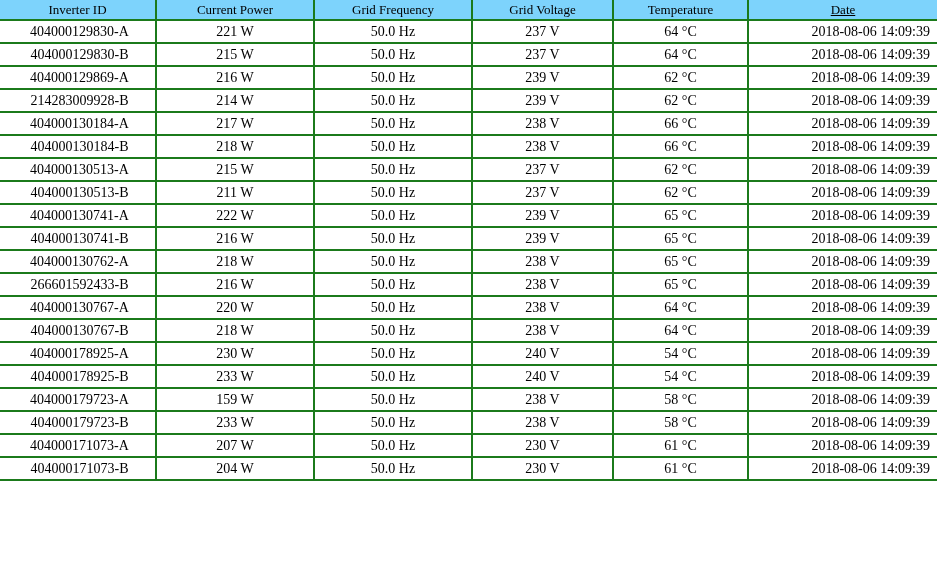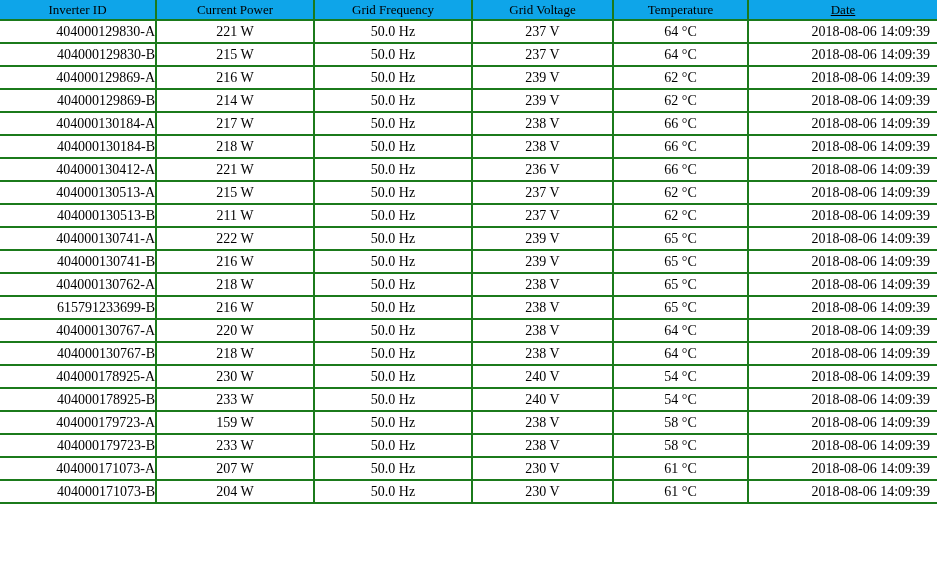--- a/index.html
+++ b/index.html
@@ -20,21 +20,21 @@
     border-spacing: 0;
   }
   #inverter-table col.c0 { width: 156px; }
   #inverter-table col.c1 { width: 158px; }
   #inverter-table col.c2 { width: 158px; }
   #inverter-table col.c3 { width: 141px; }
   #inverter-table col.c4 { width: 135px; }
   #inverter-table col.c5 { width: 189px; }
 
   #inverter-table thead th {
-    background: #0ea5e9;
+    background: #7dd3fc;
     color: #000000;
     font-weight: normal;
     font-size: 13px;
     line-height: 17px;
     height: 17px;
     padding: 1px 0 1px 0;
     text-align: center;
     border-right: 2px solid #1b7a1b;
     border-bottom: 2px solid #1b7a1b;
     white-space: nowrap;
@@ -55,21 +55,21 @@
     border-right: 2px solid #1b7a1b;
     border-bottom: 2px solid #1b7a1b;
     padding: 0;
     white-space: nowrap;
     overflow: hidden;
   }
   #inverter-table tbody td:last-child {
     border-right: none;
   }
   #inverter-table tbody td.col-id {
-    text-align: right;
+    text-align: center;
     padding-left: 4px;
   }
   #inverter-table tbody td.col-date {
     text-align: right;
     padding-right: 7px;
     border-radius: 11px;
   }
 </style>
 </head>
 <body>
@@ -112,21 +112,21 @@
       </tr>
       <tr>
         <td class="col-id">404000129869-A</td>
         <td>216 W</td>
         <td>50.0 Hz</td>
         <td>239 V</td>
         <td>62 °C</td>
         <td class="col-date">2018-08-06 14:09:39</td>
       </tr>
       <tr>
-        <td class="col-id">404000129869-B</td>
+        <td class="col-id">214283009928-B</td>
         <td>214 W</td>
         <td>50.0 Hz</td>
         <td>239 V</td>
         <td>62 °C</td>
         <td class="col-date">2018-08-06 14:09:39</td>
       </tr>
       <tr>
         <td class="col-id">404000130184-A</td>
         <td>217 W</td>
         <td>50.0 Hz</td>
@@ -136,28 +136,20 @@
       </tr>
       <tr>
         <td class="col-id">404000130184-B</td>
         <td>218 W</td>
         <td>50.0 Hz</td>
         <td>238 V</td>
         <td>66 °C</td>
         <td class="col-date">2018-08-06 14:09:39</td>
       </tr>
       <tr>
-        <td class="col-id">404000130412-A</td>
-        <td>221 W</td>
-        <td>50.0 Hz</td>
-        <td>236 V</td>
-        <td>66 °C</td>
-        <td class="col-date">2018-08-06 14:09:39</td>
-      </tr>
-      <tr>
         <td class="col-id">404000130513-A</td>
         <td>215 W</td>
         <td>50.0 Hz</td>
         <td>237 V</td>
         <td>62 °C</td>
         <td class="col-date">2018-08-06 14:09:39</td>
       </tr>
       <tr>
         <td class="col-id">404000130513-B</td>
         <td>211 W</td>
@@ -184,21 +176,21 @@
       </tr>
       <tr>
         <td class="col-id">404000130762-A</td>
         <td>218 W</td>
         <td>50.0 Hz</td>
         <td>238 V</td>
         <td>65 °C</td>
         <td class="col-date">2018-08-06 14:09:39</td>
       </tr>
       <tr>
-        <td class="col-id">615791233699-B</td>
+        <td class="col-id">266601592433-B</td>
         <td>216 W</td>
         <td>50.0 Hz</td>
         <td>238 V</td>
         <td>65 °C</td>
         <td class="col-date">2018-08-06 14:09:39</td>
       </tr>
       <tr>
         <td class="col-id">404000130767-A</td>
         <td>220 W</td>
         <td>50.0 Hz</td>

